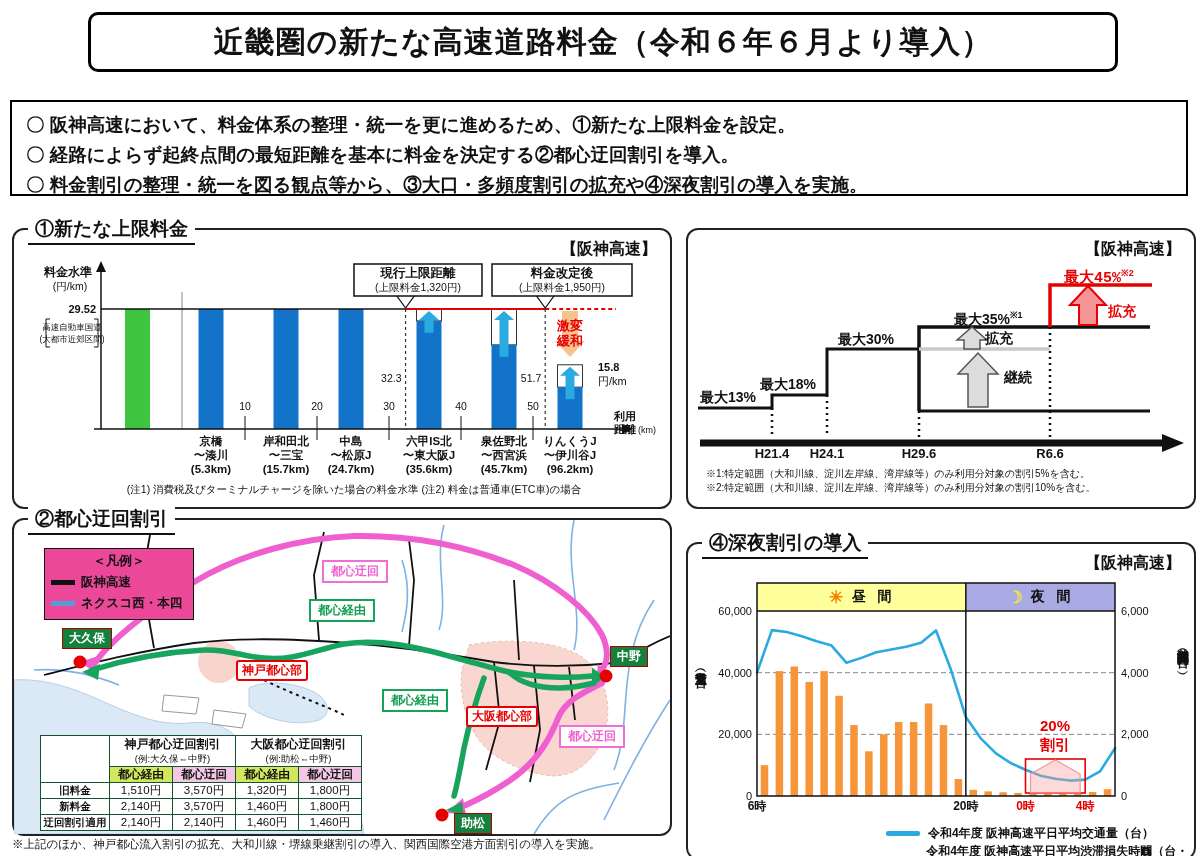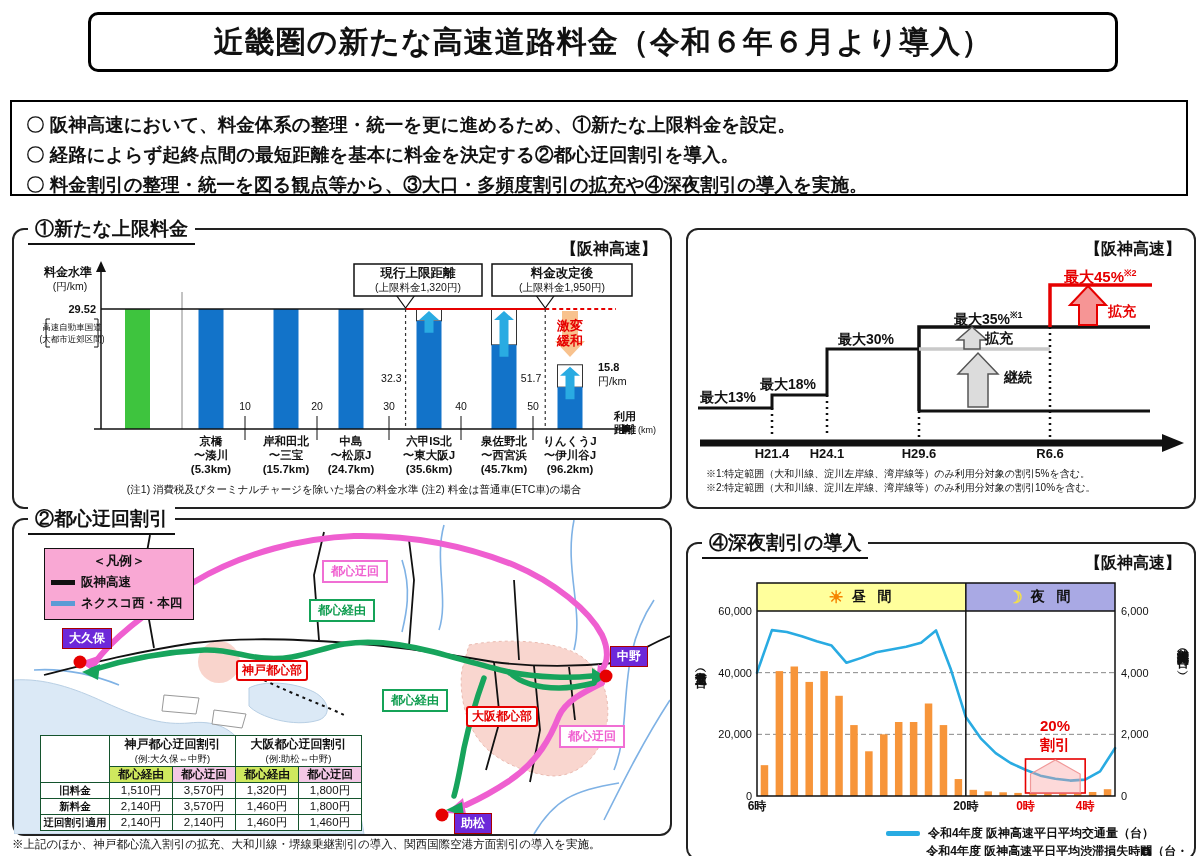--- a/index.html
+++ b/index.html
@@ -20,31 +20,31 @@
   #panel2{left:12px;top:518px;width:656px;height:314px;}
   #panel4{left:686px;top:518px;width:506px;height:314px;margin-top:24px;}
   .panel-title{position:absolute;top:-14px;left:14px;background:#fff;padding:0 7px 1px 7px;
                font-size:19px;font-weight:800;border-bottom:2.5px solid #111;white-space:nowrap;z-index:5;}
   .tag{position:absolute;top:9px;right:13px;font-size:16px;font-weight:800;z-index:5;}
   .panel svg{position:absolute;left:0;top:0;}
   
   .p3lab{position:absolute;font-size:14px;font-weight:600;white-space:nowrap;z-index:4;}
   .p3lab sup{font-size:9px;}
   .p3lab.red{color:#e60000;font-weight:800;}
-  .p3lab.big{font-size:15px;}
+  .p3lab.big{font-size:15px;font-family:Liberation Mono, monospace;}
   .p3tick{position:absolute;top:216px;width:60px;text-align:center;font-size:13px;font-weight:600;}
   .p3note{position:absolute;left:18px;font-size:10px;font-weight:400;white-space:nowrap;}
   
   .maplabel{position:absolute;white-space:nowrap;z-index:6;}
-  .red-tag{background:#6d28d9;color:#fff;font-weight:700;font-size:12px;padding:1px 6px;border:1px solid #a00;}
+  .red-tag{background:#15803d;color:#fff;font-weight:700;font-size:12px;padding:1px 6px;border:1px solid #a00;}
   .core-tag{background:#fff;color:#e60000;border:2px solid #e60000;font-weight:800;font-size:12px;padding:0 4px;border-radius:3px;}
   .pink-tag{background:#fff;color:#f05fd0;border:2px solid #f06fd4;font-weight:700;font-size:12px;padding:1px 7px;}
   .green-tag{background:#fff;color:#0f9d4f;border:2px solid #15a358;font-weight:700;font-size:12px;padding:1px 7px;}
   .legend-box{position:absolute;left:30px;top:28px;width:150px;height:72px;border:1.5px solid #111;
-              background:#f9a8d4;z-index:6;padding:3px 6px;box-sizing:border-box;}
+              background:#ec4899;z-index:6;padding:3px 6px;box-sizing:border-box;}
   .legend-box .lt{text-align:center;font-size:13px;font-weight:600;}
   .legend-row{display:flex;align-items:center;gap:6px;margin-top:4px;}
   .legend-row .sw{width:24px;height:5px;}
   .legend-row .ll{font-size:12.5px;font-weight:600;}
   
   .fee-table{position:absolute;left:26px;top:215px;border-collapse:collapse;background:#fff;z-index:7;}
   .fee-table td{border:1px solid #14532d;text-align:center;font-size:11.5px;padding:0 2px;height:15px;}
   .fee-table .gt{font-size:12px;font-weight:700;}
   .fee-table .gs{font-size:9.5px;}
   .fee-table .c-green{background:#cfe85e;font-weight:700;}

